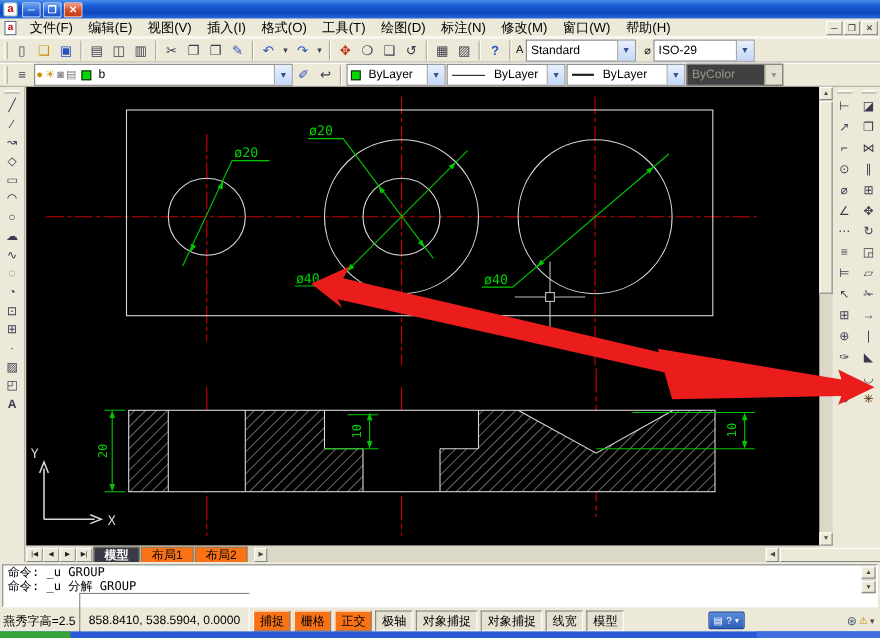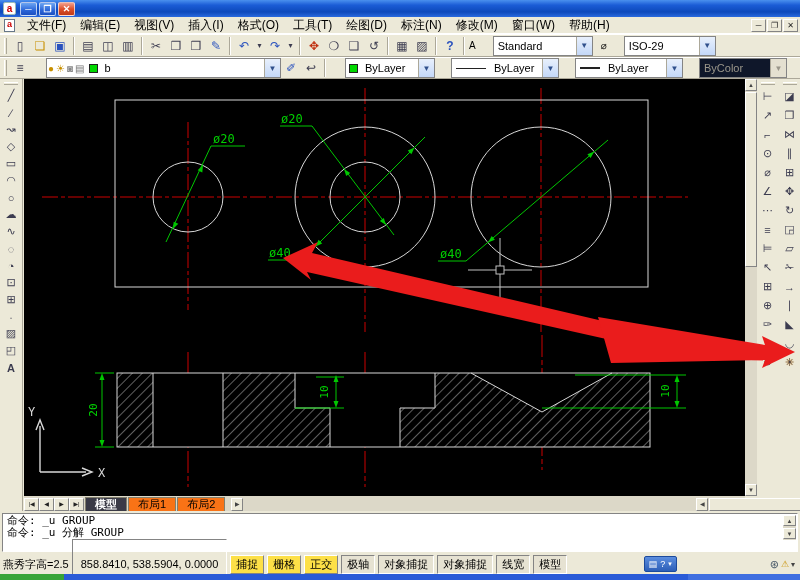--- a/index.html
+++ b/index.html
@@ -36,25 +36,25 @@
   #tb1 { top:34px; height:23px; }
   #tb2 { top:57px; height:22px; }
   .grip { width:3px; height:16px; border-left:1px solid #fff; border-right:1px solid #aca899; margin:0 3px 0 1px; }
   .tbtn { width:20px; height:18px; display:flex; align-items:center; justify-content:center;
     font-size:12px; color:#3c3c50; cursor:default; }
   .tbtn.narrow { width:11px; font-size:8px; }
   .sep { width:2px; height:18px; border-left:1px solid #aca899; border-right:1px solid #fff; margin:0 3px; }
   .c-blue { color:#2a52be; } .c-red { color:#c03010; } .c-yellow { color:#c89000; }
   .c-explode { color:#d23c10; text-shadow:0 0 1px #f90; }
   .combo { display:flex; align-items:center; height:20px; background:#fff; border:1px solid #848484;
-    font-size:11px; margin-left:16px; }
+    font-size:11px; margin-left:1px; }
   .combo .val { padding:0 4px; white-space:nowrap; overflow:hidden; flex:1; }
   .combo .arrow { width:16px; height:100%; background:linear-gradient(180deg,#e8f0fc,#c4d8f8);
     border-left:1px solid #aca899; font-size:8px; color:#30508c; display:flex; align-items:center; justify-content:center; }
-  .combo.disabled { background:#0f172a; color:#9a968a; }
+  .combo.disabled { background:#404040; color:#9a968a; }
   .combo.disabled .arrow { color:#9a968a; background:#e4e0d0; }
   .mini-ic { font-size:10px; margin:0 1px; }
   .swatch { width:9px; height:9px; background:#00d800; border:1px solid #222; margin:0 3px; }
   .lt-sample { width:30px; border-top:1px solid #222; margin:0 4px; }
 
   
   #workspace { position:absolute; left:0; top:79px; width:800px; height:432px; background:#ece9d8; }
   .vtb { position:absolute; top:0; display:flex; flex-direction:column; align-items:center; padding-top:3px; }
   #draw-tb { left:0; width:23px; height:432px; border-right:1px solid #aca899; }
   #dim-tb  { left:757px; width:21px; height:432px; }
@@ -91,21 +91,21 @@
     font-family:"DejaVu Sans Mono", monospace; font-size:11px; line-height:12px; padding:0 3px; color:#000; overflow:hidden; }
   #cmd-sb { position:absolute; right:1px; top:1px; width:13px; height:25px; background:#dcd8c8; }
   #cmd-sb .sb-btn { width:13px; height:11px; }
   #cmd-prompt { position:absolute; left:0; right:0; bottom:0; height:13px; border-top:1px solid #848484;
     font-family:"DejaVu Sans Mono", monospace; font-size:11px; line-height:12px; padding:0 3px; background:#fff; }
 
   
   #status { position:absolute; left:0; top:554px; width:800px; height:20px; background:#ece9d8;
     display:flex; align-items:center; font-size:11px; padding:0 3px; gap:3px; }
   .coords { border:1px solid; border-color:#848484 #fff #fff #848484; padding:18px 8px; min-width:150px; }
-  .toggle { border:1px solid; border-color:#fff #848484 #848484 #fff; background:#fde047; padding:1px 5px; cursor:default; }
+  .toggle { border:1px solid; border-color:#fff #848484 #848484 #fff; background:#f97316; padding:1px 5px; cursor:default; }
   .toggle.pressed { border-color:#848484 #fff #fff #848484; background:#e6e2d2; }
   .tray-badge { margin-left:auto; height:16px; background:linear-gradient(180deg,#5b8dde,#2d5fb8);
     border:1px solid #1c4a9c; border-radius:2px; display:flex; align-items:center; padding:0 4px; gap:3px;
     color:#fff; font-size:9px; }
   .tray-right { display:flex; align-items:center; gap:2px; margin-right:2px; margin-left:90px; }
   .tray-ic { font-size:11px; color:#456; } .tray-warn { font-size:9px; color:#c89000; }
   .tray-dd { font-size:8px; color:#444; }
 
   
   #taskbar { position:absolute; left:0; top:574px; width:800px; height:6px; background:#2a5bd7; }

